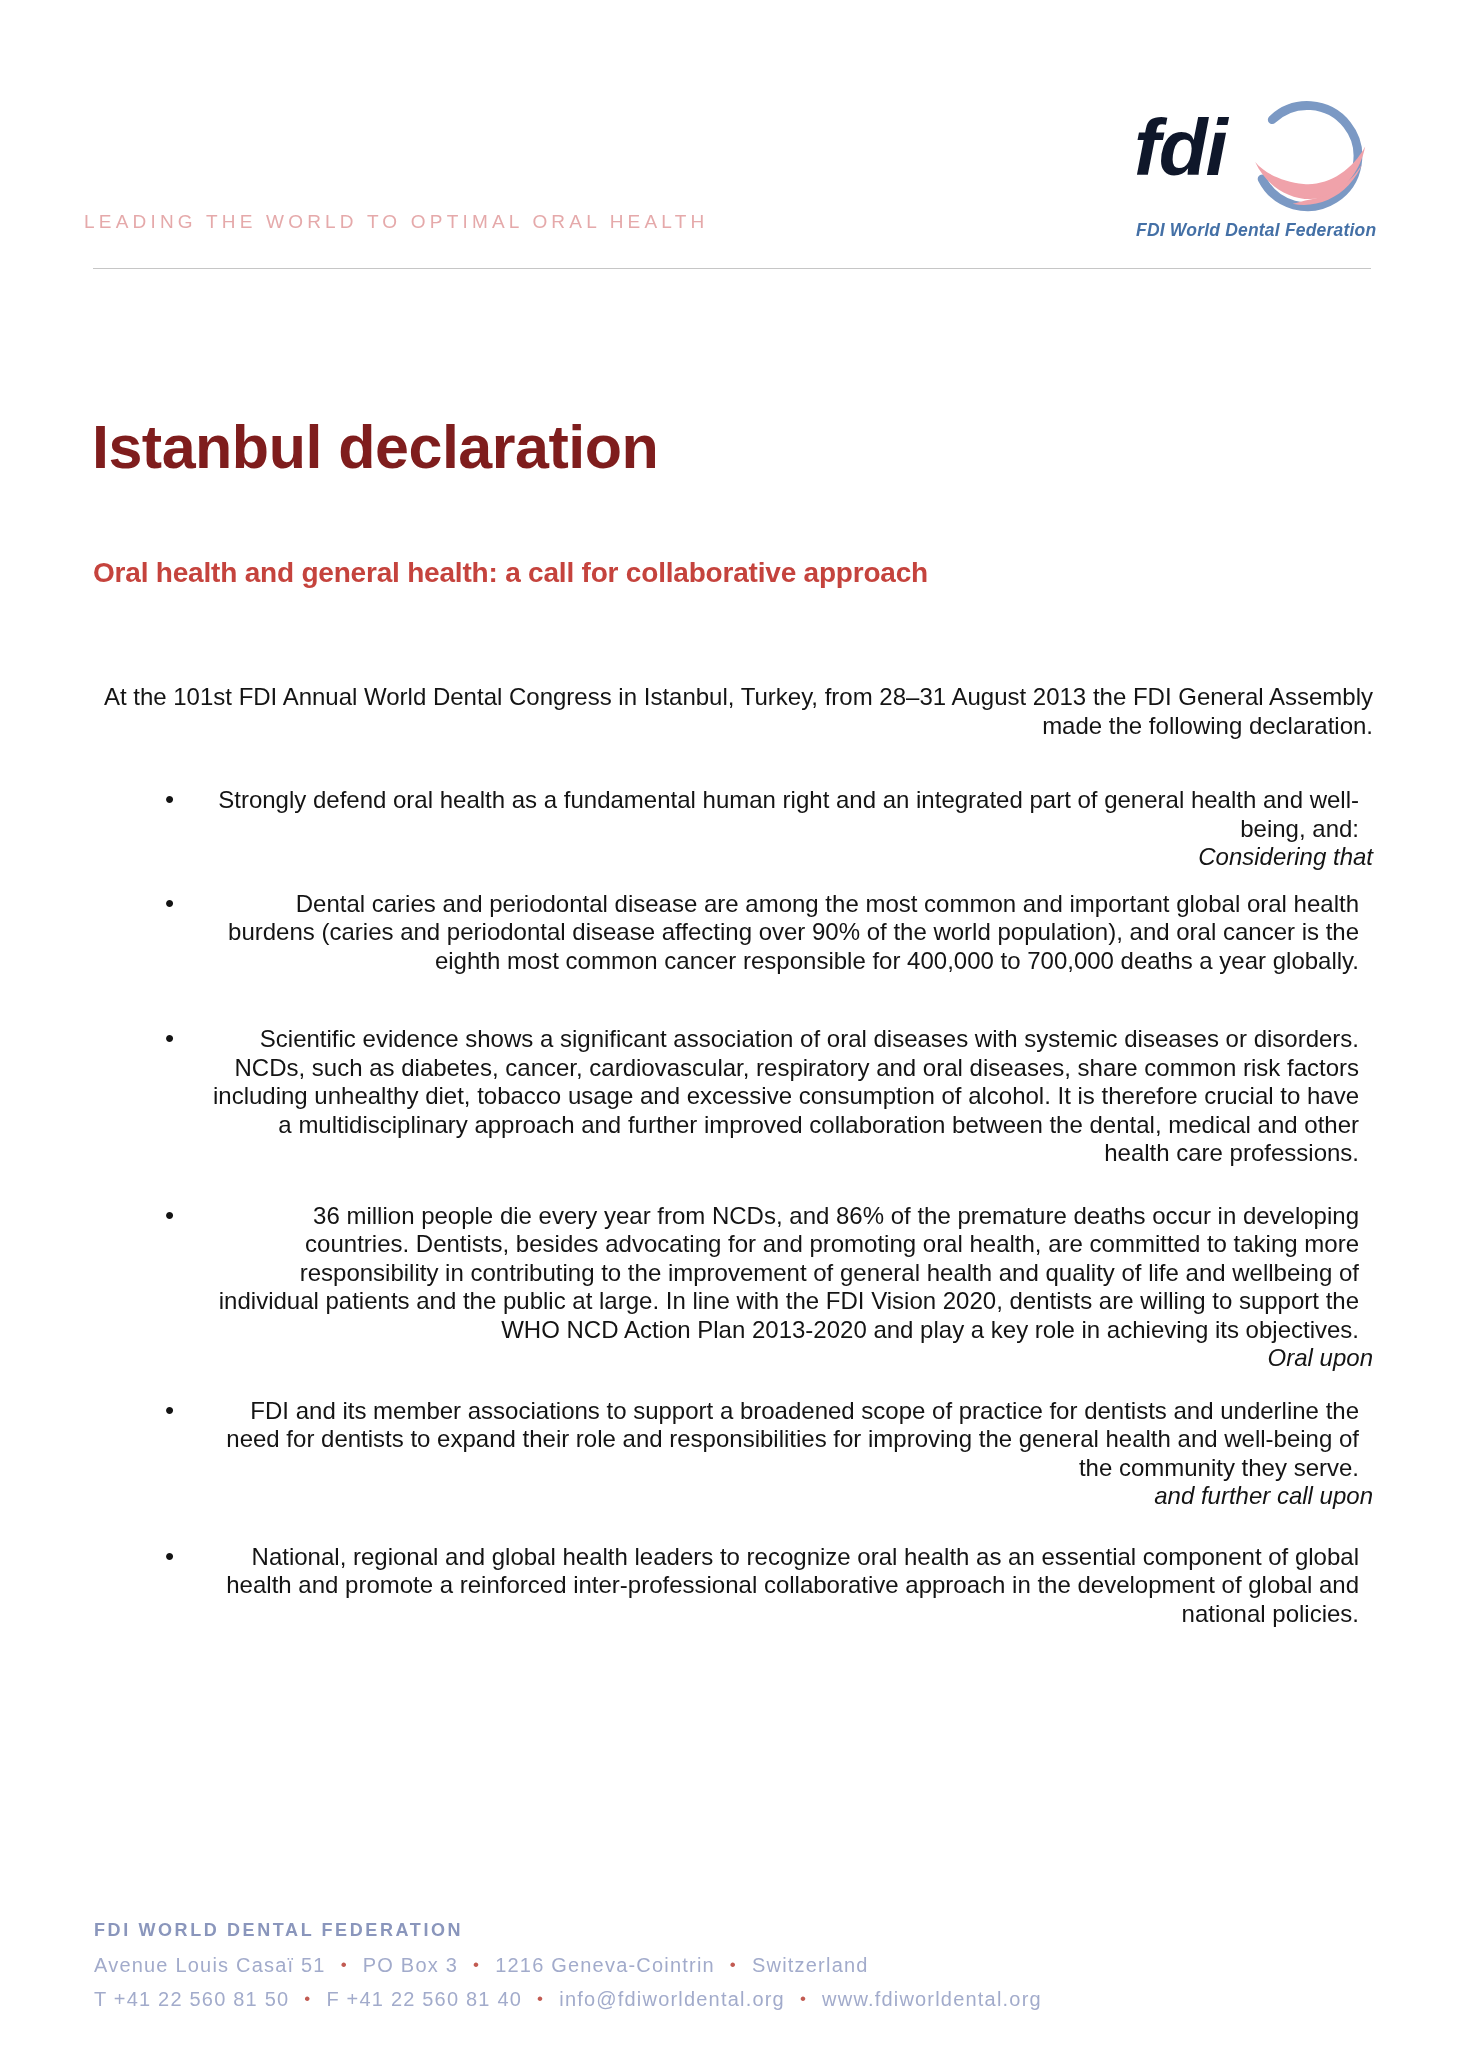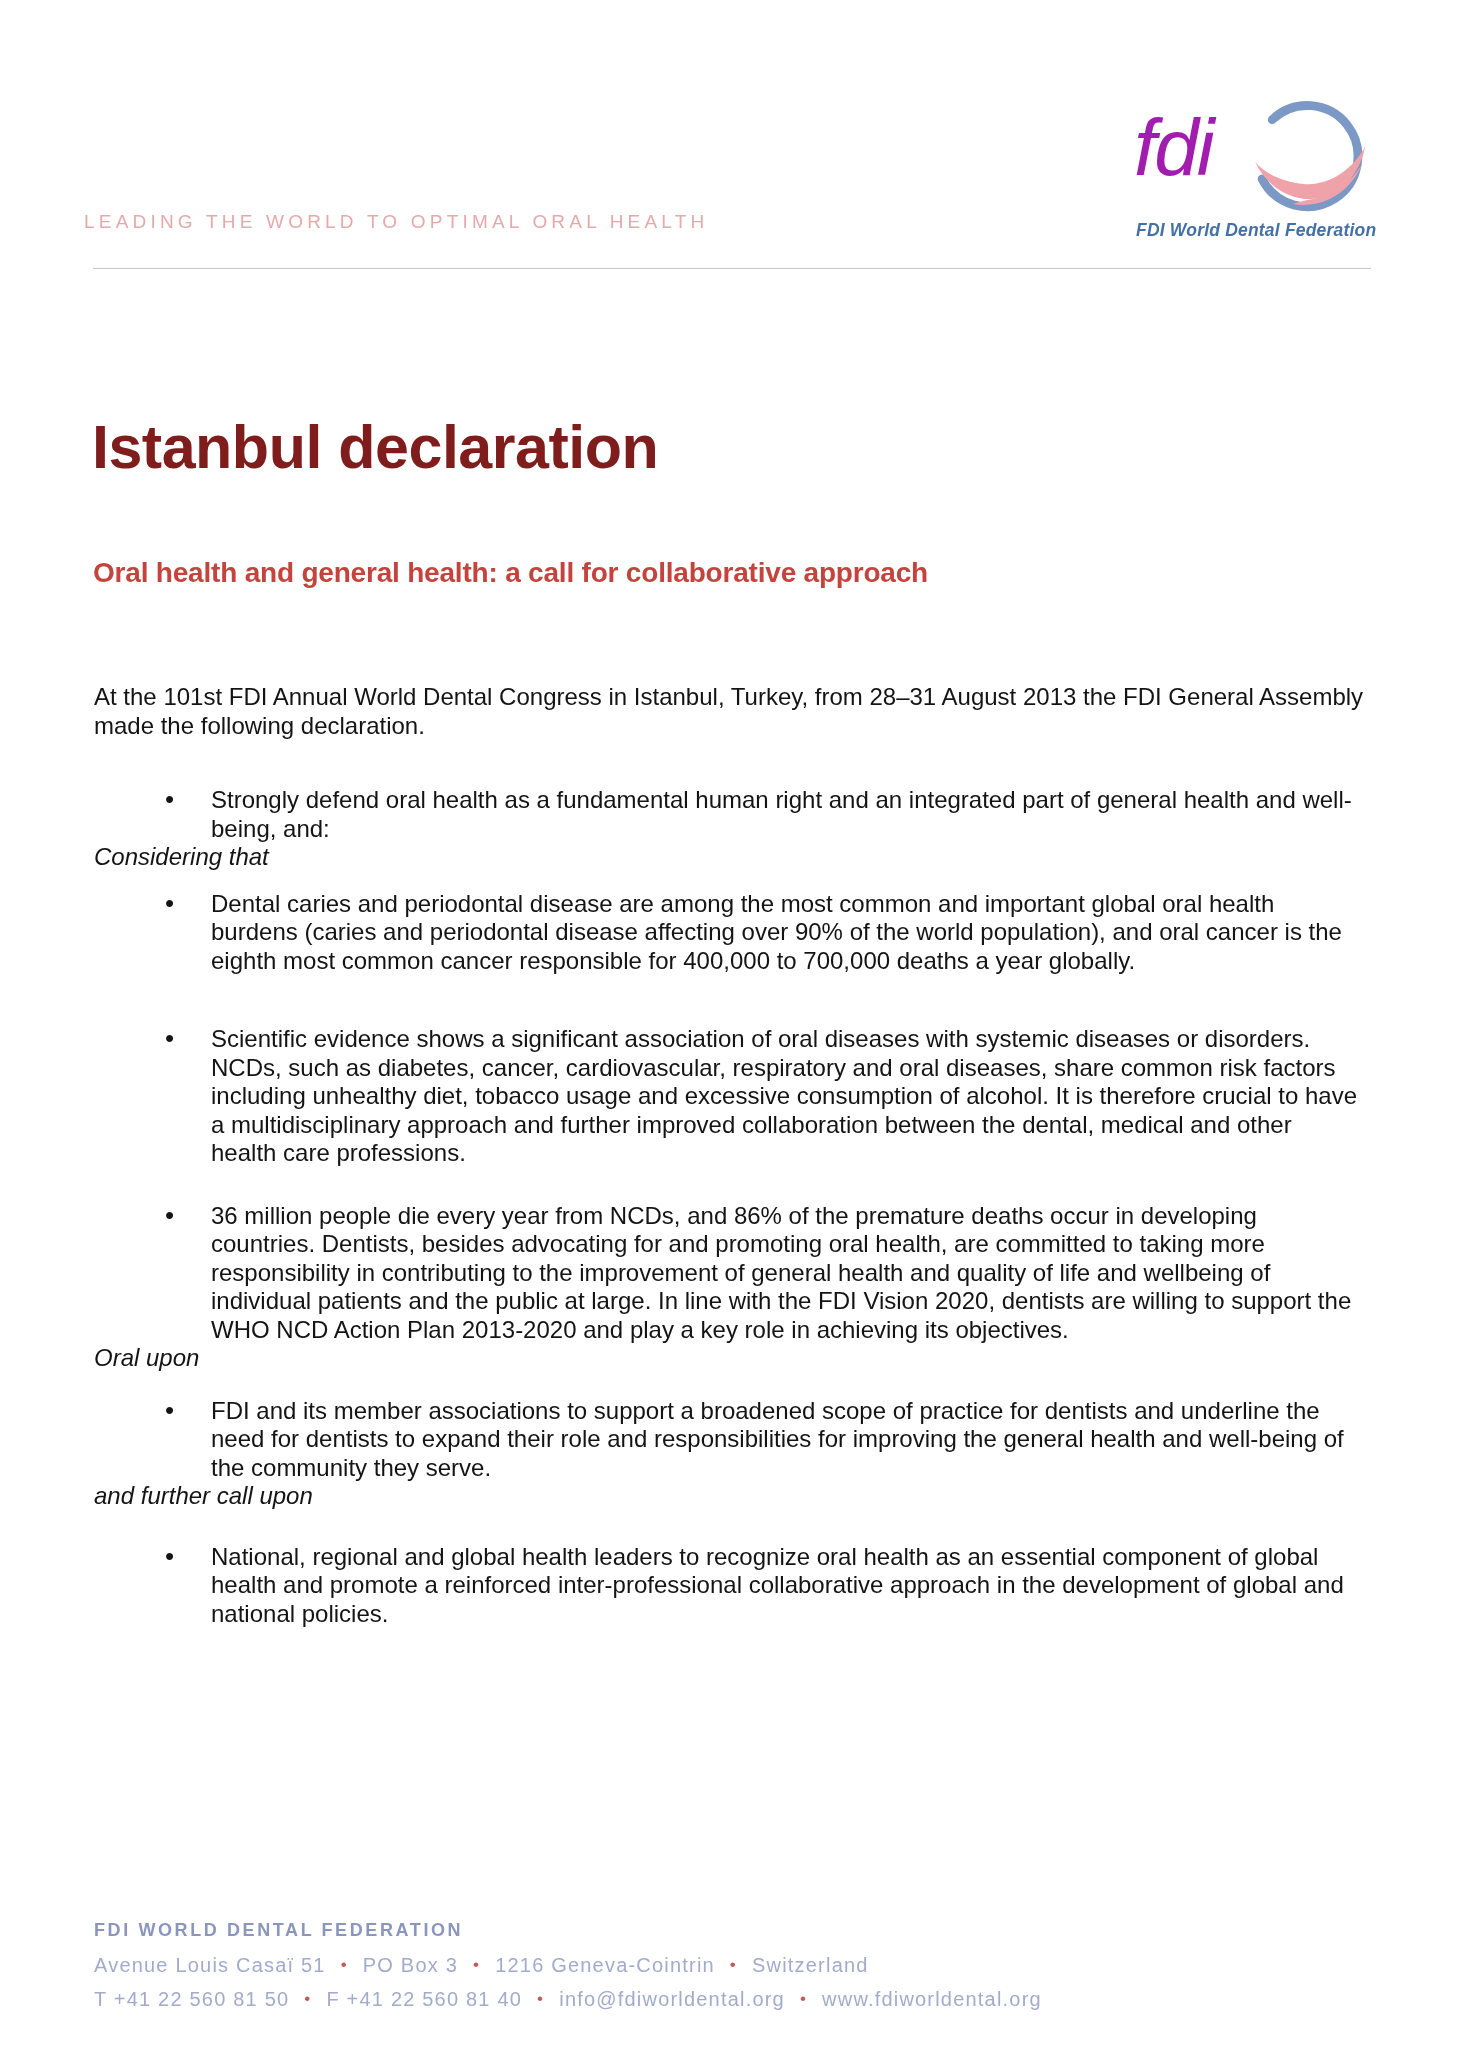--- a/index.html
+++ b/index.html
@@ -13,22 +13,22 @@
   }
   
   .tagline{
     position:absolute;left:84px;top:211px;
     font-size:19px;letter-spacing:4.2px;
     color:#E5A9AA;white-space:nowrap;
   }
   .logo{position:absolute;left:1130px;top:112px;width:260px;height:135px;}
   .logo-wordmark{
     position:absolute;left:4px;top:-4px;
-    font-size:80px;font-weight:normal;font-style:italic;
-    letter-spacing:-2px;color:#a21caf;line-height:1;
+    font-size:80px;font-weight:bold;font-style:italic;
+    letter-spacing:-2px;color:#0f172a;line-height:1;
   }
   .logo-swoosh{position:absolute;left:112px;top:-16px;}
   .logo-caption{
     position:absolute;left:6px;top:108px;
     font-size:17.5px;font-weight:bold;font-style:italic;
     color:#4470A6;white-space:nowrap;letter-spacing:0.2px;
   }
   .header-rule{
     position:absolute;left:93px;top:268px;width:1278px;height:0;
     border-top:1px solid #C6C6C6;
@@ -40,21 +40,21 @@
     color:#7f1d1d;line-height:1.05;
   }
   .doc-subtitle{
     position:absolute;left:93px;top:549px;max-width:1160px;
     font-size:28px;font-weight:bold;letter-spacing:-0.2px;
     color:#C5433D;line-height:47px;
   }
   
   .content{
     position:absolute;left:94px;top:683px;width:1279px;
-    font-size:24px;line-height:28.5px;color:#141414;
+    font-size:24px;line-height:28.5px;color:#141414;text-align:right;
   }
   .content p{margin:0;}
   .para{width:1279px;}
   .heading{font-style:italic;}
   .bullet{position:relative;padding-left:117px;padding-right:14px;}
   .bullet .dot{
     position:absolute;left:71px;top:-1px;
     font-size:26px;
   }
   .mt18{margin-top:18px}.mt24{margin-top:24px}.mt32{margin-top:32px}

